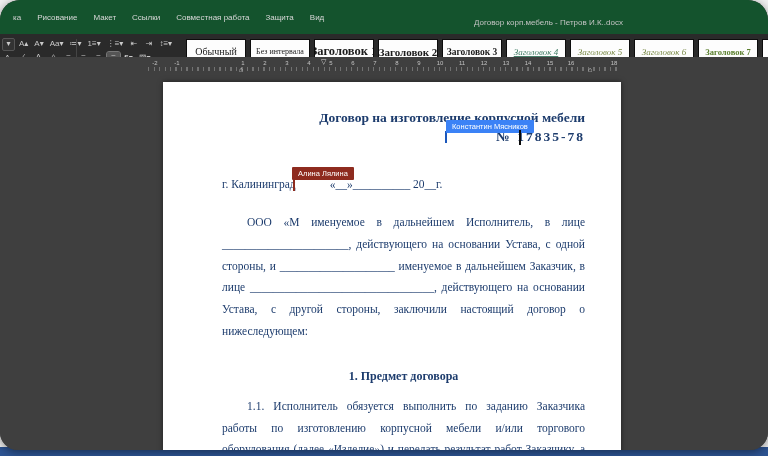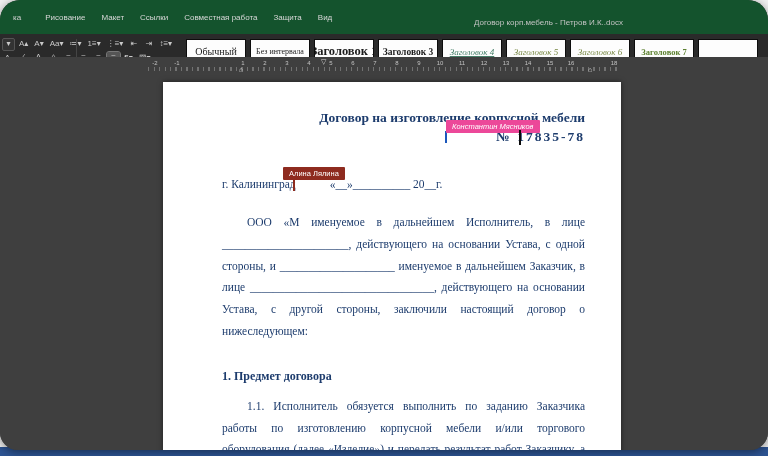--- a/index.html
+++ b/index.html
@@ -9,21 +9,21 @@
   .taskbar { position:absolute; left:0; right:0; bottom:0; height:9px; background:#2d5493; }
 
   .window { position:absolute; left:0; right:0; top:0; bottom:6px;
             background:#3f3f3f; border-radius:20px 20px 18px 18px; overflow:hidden;
             box-shadow:0 2px 10px rgba(0,0,0,.45); }
 
   
   .titlebar { position:relative; height:34px; background:#14532d; display:flex; align-items:center;
               color:#d8d8d8; font-size:8px; }
   .menu-partial { margin-left:13px; color:#cfcfcf; }
-  .menu { display:flex; gap:16px; margin-left:24px; }
+  .menu { display:flex; gap:16px; margin-left:16px; }
   .mitem { cursor:default; }
   .win-title { position:absolute; left:474px; top:18px; color:#c4c4c4; font-size:8px; }
 
   
   .toolbar { position:relative; height:35px; background:#2a2a2a; }
   .tool-rows { position:absolute; left:0; top:3px; width:184px; }
   .trow { display:flex; align-items:center; gap:2px; height:14px; padding-left:2px; }
   .tbtn { position:relative; min-width:13px; padding:0 2px; height:13px; display:flex; flex-direction:column;
           align-items:center; justify-content:center; color:#c9c9c9; font-size:8px; line-height:8px;
           border-radius:2px; cursor:pointer; }
@@ -61,28 +61,28 @@
 
   
   .page { position:absolute; left:163px; top:25px; width:458px; height:600px; background:#fff;
           box-shadow:0 0 5px rgba(0,0,0,.5); padding:26px 36px 0 59px;
           font-family:"Liberation Serif", serif; color:#1d3c6d; }
   .doc-title { text-align:right; font-weight:bold; font-size:13.5px; line-height:19px; }
   .doc-num   { letter-spacing:2px; }
   .city-line { margin-top:32px; font-size:11.5px; }
   .date-part { margin-left:34px; }
   .para { margin-top:22px; font-size:11.5px; line-height:21.8px; text-align:justify; text-indent:25px; }
-  .sec-head { margin-top:26px; text-align:left; font-weight:bold; font-size:12px; }
+  .sec-head { margin-top:26px; text-align:center; font-weight:bold; font-size:12px; }
   .para2 { margin-top:12px; }
 
   
   .collab-label { position:absolute; color:#fff; font-size:7.5px; line-height:9px; padding:2px 6px;
                   border-radius:1px; white-space:nowrap; z-index:6; }
   .label-blue { left:446px; top:120px; }
-  .label-red  { left:283px; top:167px; }
+  .label-red  { left:292px; top:167px; }
   .collab-caret { position:absolute; width:2px; z-index:5; }
   .caret-blue { left:445px; top:131px; height:12px; }
   .caret-red  { left:293px; top:178px; height:13px; }
   .text-cursor { position:absolute; left:519px; top:130px; width:2px; height:15px; background:#0a0a0a; z-index:6; }
 </style>
 </head>
 <body>
 
 <div class="taskbar" style="background: rgb(45, 84, 147);"></div>
 
@@ -173,20 +173,23 @@
     <div class="vsep1"></div>
     <div class="gallery" id="gallery">
         <div class="stylebox s-normal">
           <span>Обычный</span>
         </div>
         <div class="stylebox s-nospacing">
           <span>Без интервала</span>
         </div>
         <div class="stylebox s-h1">
           <span>Заголовок 1</span>
+        </div>
+        <div class="stylebox s-h2">
+          <span>Заголовок 2</span>
         </div>
         <div class="stylebox s-h3">
           <span>Заголовок 3</span>
         </div>
         <div class="stylebox s-h4">
           <span>Заголовок 4</span>
         </div>
         <div class="stylebox s-h5">
           <span>Заголовок 5</span>
         </div>
@@ -232,19 +235,19 @@
       <div class="doc-title doc-num">№ 17835-78</div>
       <div class="city-line">
         <span>г. Калининград</span><span class="date-part">«__»__________ 20__г.</span>
       </div>
       <p class="para">ООО «М именуемое в дальнейшем Исполнитель, в лице ______________________, действующего на основании Устава, с одной стороны, и ____________________ именуемое в дальнейшем Заказчик, в лице ________________________________, действующего на основании Устава, с другой стороны, заключили настоящий договор о нижеследующем:</p>
       <div class="sec-head">1. Предмет договора</div>
       <p class="para para2">1.1. Исполнитель обязуется выполнить по заданию Заказчика работы по изготовлению корпусной мебели и/или торгового оборудования (далее «Изделие») и передать результат работ Заказчику, а Заказчик в соответствии с условиями настоящего договора обязуется принять и оплатить Изделие, в количестве, комплектности, комплектации в соответствии с эскизом и</p>
     </div>
   </div>
 
-  <div class="collab-label label-blue" style="background: #ec4899; font-style: italic;">Константин Мясников</div>
+  <div class="collab-label label-blue" style="background: #3b82f6;">Константин Мясников</div>
   <div class="collab-caret caret-blue" style="background: rgb(27, 87, 187);"></div>
   <div class="text-cursor"></div>
   <div class="collab-label label-red" style="background: rgb(142, 43, 31);">Алина Лялина</div>
   <div class="collab-caret caret-red" style="background: rgb(142, 43, 31);"></div>
 
 </div>
 
 </body></html>

